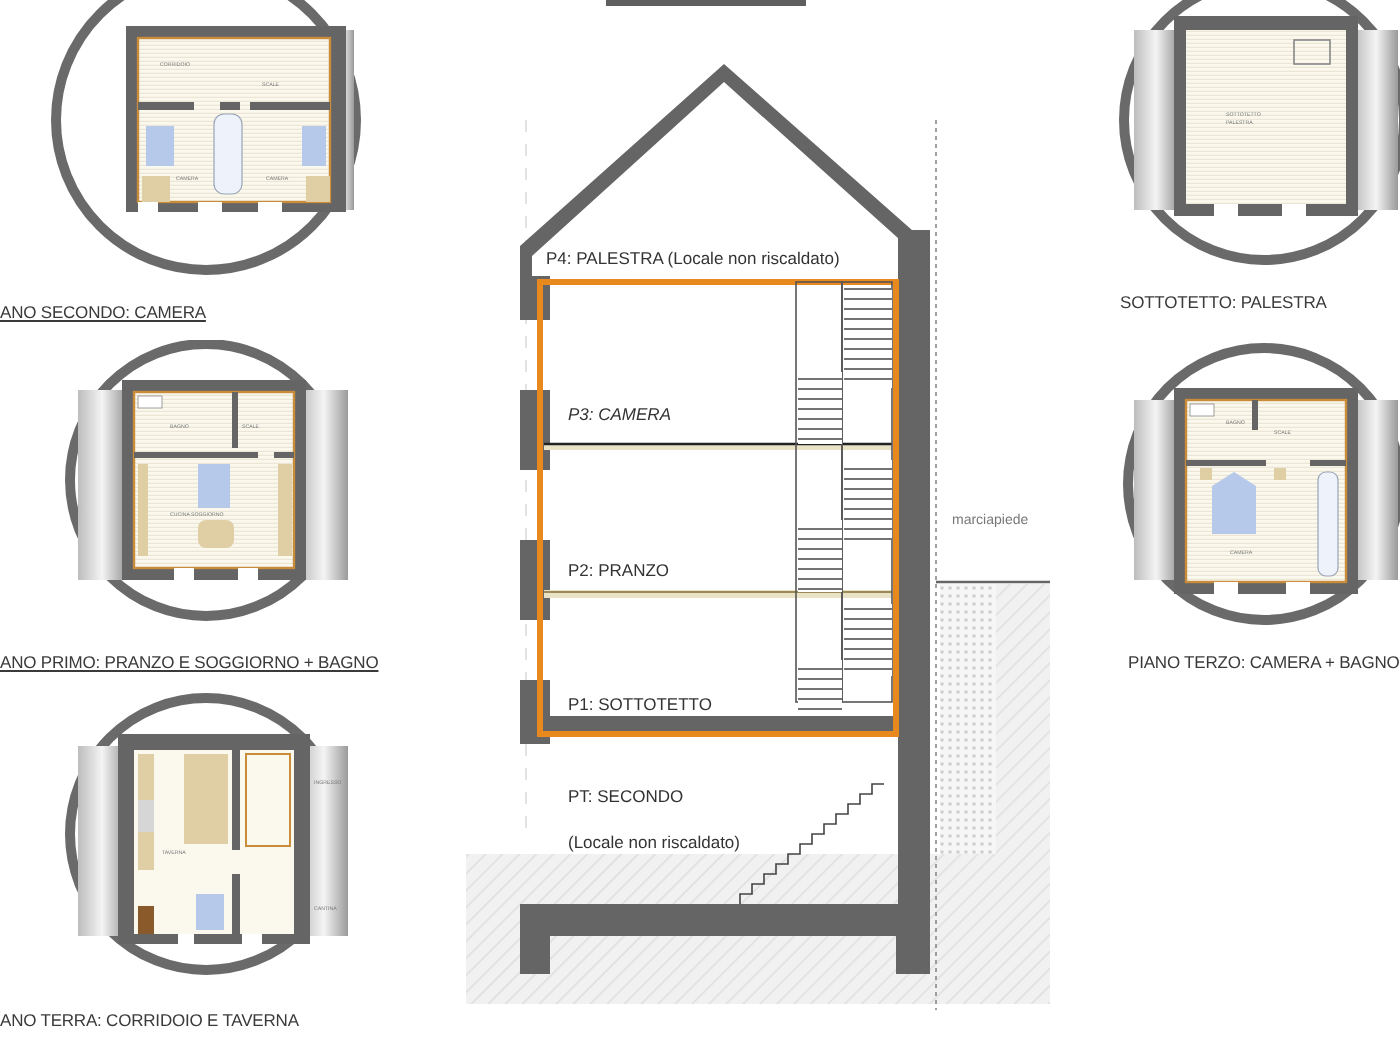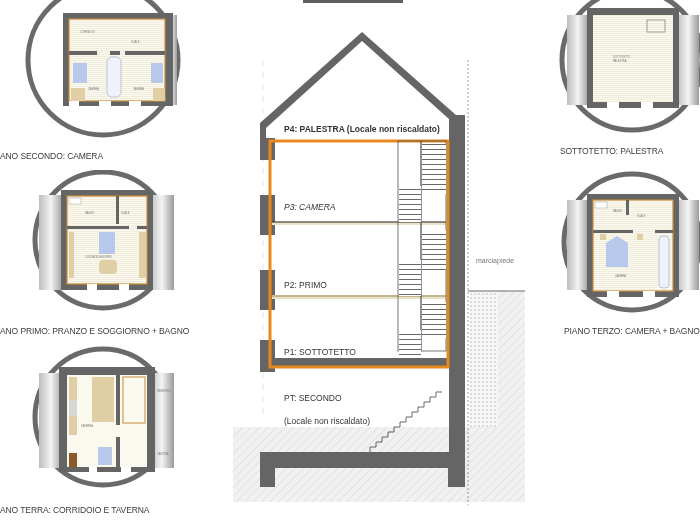--- a/index.html
+++ b/index.html
@@ -40,21 +40,21 @@
   <rect x="128" y="113" width="12" height="13" fill="#e0cfa4"></rect>
   <rect x="82" y="82" width="14" height="40" rx="5" fill="#eef2fb" stroke="#9aa4b8" stroke-width="0.6"></rect>
   <rect x="44" y="126" width="10" height="5" fill="#fff"></rect>
   <rect x="74" y="126" width="12" height="5" fill="#fff"></rect>
   <rect x="104" y="126" width="12" height="5" fill="#fff"></rect>
   <text class="tiny" x="55" y="58">CORRIDOIO</text>
   <text class="tiny" x="106" y="68">SCALE</text>
   <text class="tiny" x="63" y="115">CAMERA</text>
   <text class="tiny" x="108" y="115">CAMERA</text>
 </svg>
-<div class="caption" style="left:0;top:151px;">ANO SECONDO: CAMERA</div>
+<div class="caption" style="left:0;top:151px;text-decoration:underline;">ANO SECONDO: CAMERA</div>
 
 <svg class="plan" style="left:25px;top:170px;" width="160" height="150" viewBox="0 0 160 150">
   <circle cx="78" cy="70" r="68" fill="#fff" stroke="#6a6a6a" stroke-width="5"></circle>
   <rect x="14" y="25" width="24" height="95" fill="url(#lensL)"></rect>
   <rect x="125" y="25" width="24" height="95" fill="url(#lensL)"></rect>
   <rect x="36" y="20" width="92" height="100" fill="#656565"></rect>
   <rect x="42" y="26" width="80" height="88" fill="url(#stripes)" stroke="#c98c3a" stroke-width="1.2"></rect>
   <rect x="42" y="56" width="62" height="3" fill="#656565"></rect>
   <rect x="112" y="56" width="10" height="3" fill="#656565"></rect>
   <rect x="91" y="26" width="3" height="28" fill="#656565"></rect>
@@ -62,21 +62,21 @@
   <rect x="74" y="62" width="16" height="22" fill="#b7c9ea"></rect>
   <rect x="74" y="90" width="18" height="14" rx="4" fill="#e0cfa4"></rect>
   <rect x="44" y="62" width="5" height="46" fill="#e0cfa4"></rect>
   <rect x="114" y="62" width="7" height="46" fill="#e0cfa4"></rect>
   <rect x="62" y="114" width="10" height="6" fill="#fff"></rect>
   <rect x="94" y="114" width="10" height="6" fill="#fff"></rect>
   <text class="tiny" x="60" y="44">BAGNO</text>
   <text class="tiny" x="96" y="44">SCALE</text>
   <text class="tiny" x="60" y="88">CUCINA SOGGIORNO</text>
 </svg>
-<div class="caption" style="left:0;top:326px;">ANO PRIMO: PRANZO E SOGGIORNO + BAGNO</div>
+<div class="caption" style="left:0;top:326px;text-decoration:underline;">ANO PRIMO: PRANZO E SOGGIORNO + BAGNO</div>
 
 <svg class="plan" style="left:25px;top:345px;" width="160" height="150" viewBox="0 0 160 150">
   <circle cx="78" cy="72" r="68" fill="#fff" stroke="#6a6a6a" stroke-width="5"></circle>
   <rect x="14" y="28" width="24" height="95" fill="url(#lensL)"></rect>
   <rect x="125" y="28" width="24" height="95" fill="url(#lensL)"></rect>
   <rect x="34" y="22" width="96" height="105" fill="#656565"></rect>
   <rect x="42" y="30" width="80" height="92" fill="#fbf8ee"></rect>
   <rect x="91" y="30" width="4" height="50" fill="#656565"></rect>
   <rect x="91" y="92" width="4" height="30" fill="#656565"></rect>
   <rect x="98" y="32" width="22" height="46" fill="none" stroke="#c98c3a" stroke-width="1"></rect>
@@ -178,19 +178,19 @@
   <rect x="196" y="121" width="25" height="210" fill="none" stroke="#555" stroke-width="0.8"></rect>
   <rect x="197" y="124" width="24" height="50" fill="url(#treads)"></rect>
   <rect x="174" y="166" width="22" height="36" fill="url(#treads)"></rect>
   <rect x="197" y="210" width="24" height="40" fill="url(#treads)"></rect>
   <rect x="174" y="240" width="22" height="36" fill="url(#treads)"></rect>
   <rect x="197" y="282" width="24" height="36" fill="url(#treads)"></rect>
   <rect x="174" y="310" width="22" height="28" fill="url(#treads)"></rect>
   <polyline points="145,432 145,427 151,427 151,422 157,422 157,417 163,417 163,412 169,412 169,407 175,407 175,402 181,402 181,397 187,397 187,392 193,392 193,387 199,387 199,382 205,382 205,377 211,377 211,372 217,372" fill="none" stroke="#444" stroke-width="0.8"></polyline>
 </svg>
 
-<div class="sec-label" style="left:284px;top:124px;font-weight:bold;">P4: PALESTRA (Locale non riscaldato)</div>
+<div class="sec-label" style="left:273px;top:124px;">P4: PALESTRA (Locale non riscaldato)</div>
 <div class="sec-label" style="left:284px;top:202px;font-style:italic;">P3: CAMERA</div>
-<div class="sec-label" style="left:284px;top:280px;">P2: PRIMO</div>
+<div class="sec-label" style="left:284px;top:280px;">P2: PRANZO</div>
 <div class="sec-label" style="left:284px;top:347px;">P1: SOTTOTETTO</div>
 <div class="sec-label" style="left:284px;top:393px;">PT: SECONDO</div>
 <div class="sec-label" style="left:284px;top:416px;">(Locale non riscaldato)</div>
 <div class="sec-label" style="left:476px;top:257px;font-size:7px;color:#777;">marciapiede</div>
 
 </body></html>

